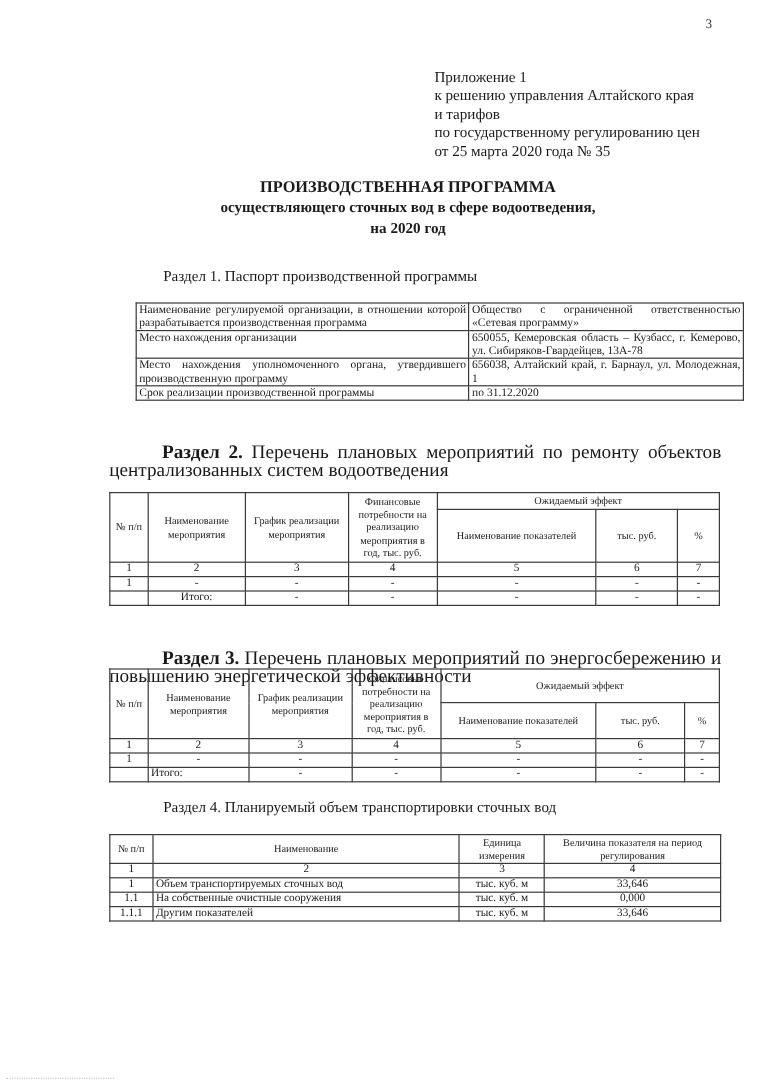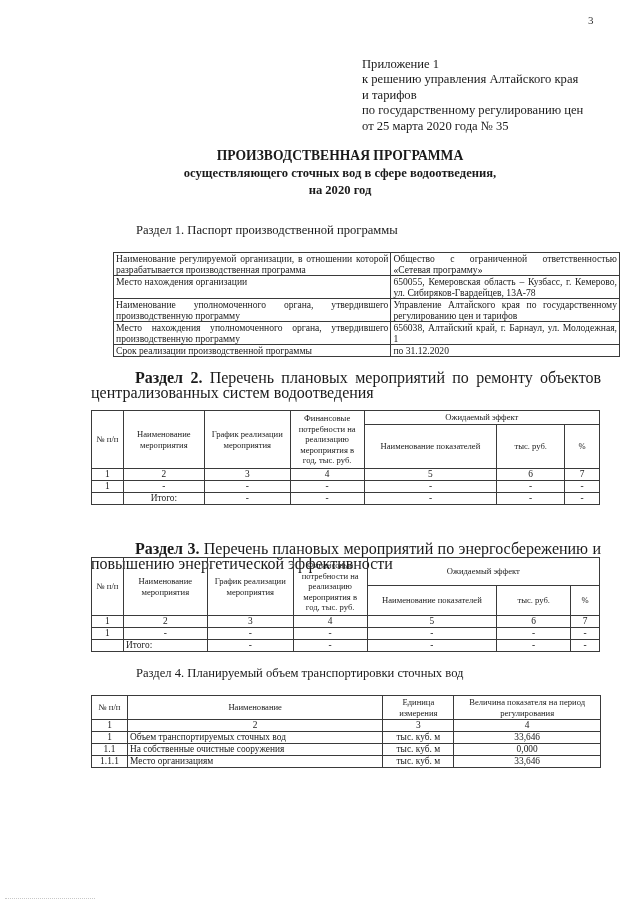--- a/index.html
+++ b/index.html
@@ -53,24 +53,20 @@
   <tbody>
       <tr style="height:22px">
     <td class="lbl">Наименование регулируемой организации, в отношении которой разрабатывается производственная программа</td>
     <td class="lbl">Общество с ограниченной ответственностью «Сетевая программу»</td>
   </tr>
   <tr style="height:22px">
     <td class="lbl">Место нахождения организации</td>
     <td class="lbl">650055, Кемеровская область – Кузбасс, г. Кемерово, ул. Сибиряков-Гвардейцев, 13А-78</td>
   </tr>
   <tr style="height:22px">
-    <td class="lbl">Наименование уполномоченного органа, утвердившего производственную программу</td>
-    <td class="lbl">Управление Алтайского края по государственному регулированию цен и тарифов</td>
-  </tr>
-  <tr style="height:22px">
     <td class="lbl">Место нахождения уполномоченного органа, утвердившего производственную программу</td>
     <td class="lbl">656038, Алтайский край, г. Барнаул, ул. Молодежная, 1</td>
   </tr>
   <tr style="height:12px">
     <td class="lbl">Срок реализации производственной программы</td>
     <td class="lbl">по 31.12.2020</td>
   </tr>
 </tbody>
   </table>
 
@@ -216,20 +212,20 @@
     <td class="c">33,646</td>
   </tr>
   <tr style="height:11px">
     <td class="c">1.1</td>
     <td>На собственные очистные сооружения</td>
     <td class="c">тыс. куб. м</td>
     <td class="c">0,000</td>
   </tr>
   <tr style="height:11px">
     <td class="c">1.1.1</td>
-    <td>Место организациям</td>
+    <td>Другим показателей</td>
     <td class="c">тыс. куб. м</td>
     <td class="c">33,646</td>
   </tr>
 </tbody>
   </table>
 
 <div class="abs footer-mark"></div>
 
 </body></html>

